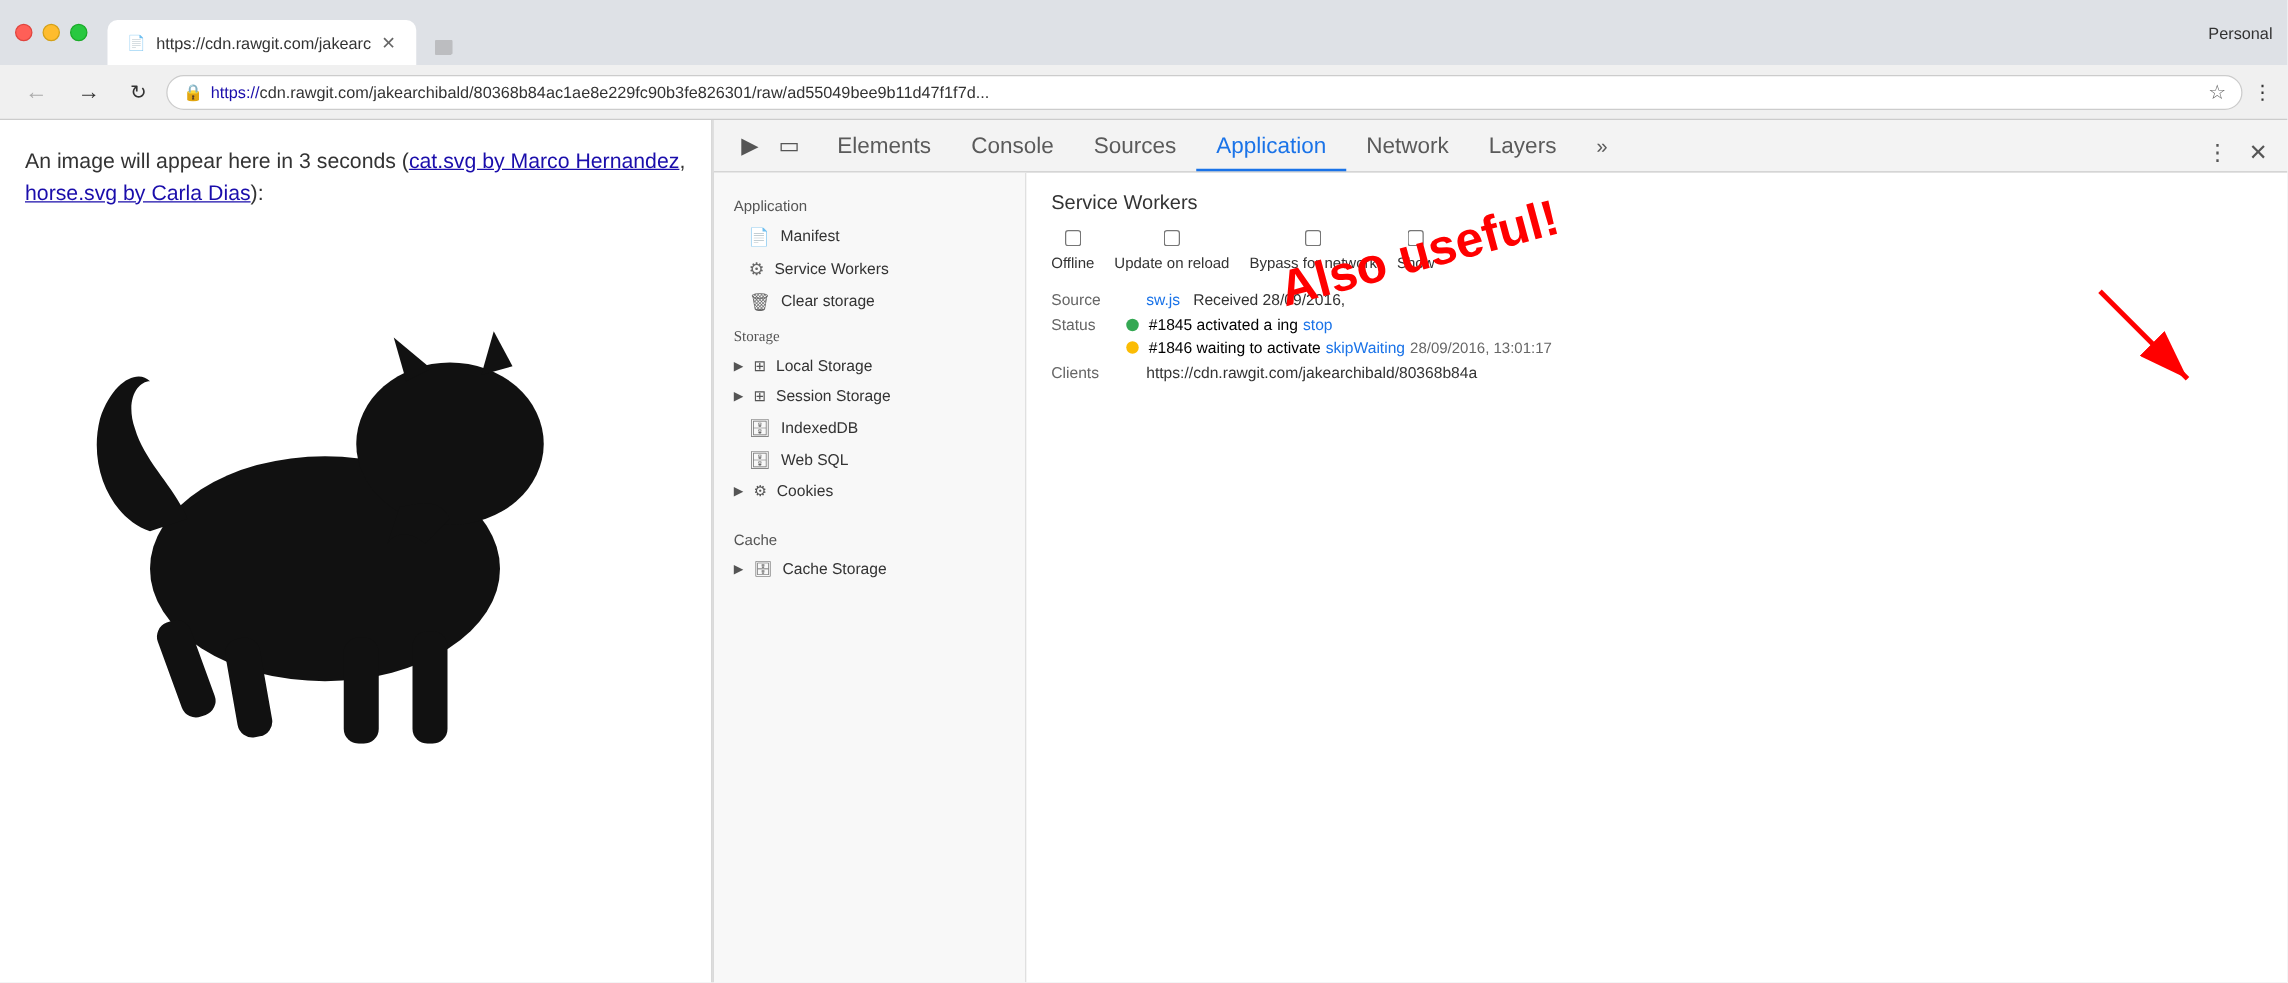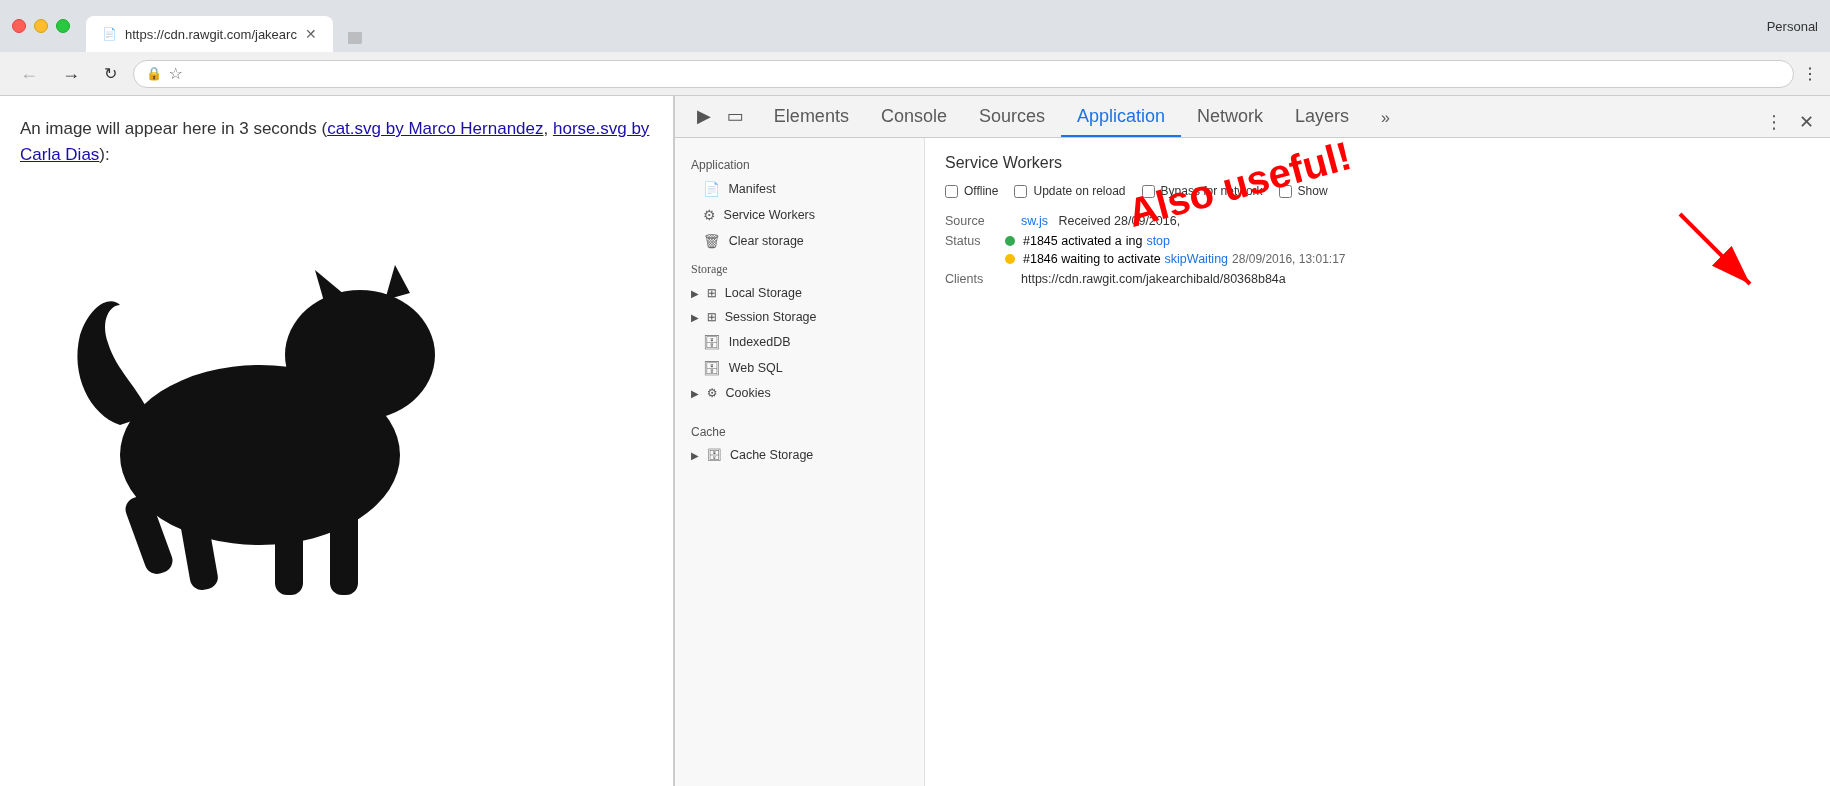--- a/index.html
+++ b/index.html
@@ -31,21 +31,21 @@
     .address-bar { flex: 1; height: 28px; background: white; border-radius: 14px; border: 1px solid #ccc; display: flex; align-items: center; padding: 0 12px; gap: 6px; font-size: 13px; }
     .secure-icon { color: #2a7a2a; font-size: 13px; }
     .address-text { color: #1a0dab; font-size: 13px; flex: 1; white-space: nowrap; overflow: hidden; text-overflow: ellipsis; }
     .star-btn { color: #666; font-size: 16px; cursor: pointer; background: none; border: none; }
     .menu-btn { color: #333; font-size: 16px; cursor: pointer; background: none; border: none; }
 
     
     .main-area { display: flex; flex: 1; }
 
     
-    .page-content { width: 674px; background: white; padding: 20px; overflow: hidden; border-right: 1px solid #ccc; }
+    .page-content { width: 570px; background: white; padding: 20px; overflow: hidden; border-right: 1px solid #ccc; }
     .page-text { font-size: 17px; color: #333; line-height: 1.5; }
     .page-text a { color: #1a0dab; text-decoration: underline; }
 
     
     .devtools { flex: 1; background: #fff; display: flex; flex-direction: column; border-left: 1px solid #ccc; }
 
     
     .devtools-tabs { height: 42px; background: #f3f3f3; display: flex; align-items: flex-end; border-bottom: 1px solid #ccc; padding: 0 8px; }
     .devtools-tab { padding: 8px 16px; font-size: 18px; color: #5a5a5a; cursor: pointer; border-bottom: 2px solid transparent; white-space: nowrap; }
     .devtools-tab.active { color: #1a73e8; border-bottom: 2px solid #1a73e8; font-weight: 500; }
@@ -61,21 +61,21 @@
     .sidebar-section-title { font-size: 12px; color: #555; padding: 8px 16px 4px 16px; font-weight: normal; }
     .sidebar-item { display: flex; align-items: center; gap: 8px; padding: 5px 16px 5px 28px; font-size: 12.5px; color: #333; cursor: pointer; }
     .sidebar-item-icon { font-size: 14px; color: #666; }
     .sidebar-item-expand { display: flex; align-items: center; gap: 8px; padding: 5px 16px 5px 16px; font-size: 12.5px; color: #333; cursor: pointer; }
     .expand-arrow { font-size: 10px; color: #555; }
 
     
     .devtools-panel { flex: 1; overflow: hidden; display: flex; flex-direction: column; padding: 16px 20px; }
     .panel-title { font-size: 16px; color: #333; margin-bottom: 12px; font-weight: 400; }
     .sw-options { display: flex; align-items: center; gap: 16px; margin-bottom: 16px; }
-    .sw-option { display: flex; align-items: center; gap: 6px; font-size: 12px; color: #333; cursor: pointer; }
+    .sw-option { display: flex; align-items: center; gap: 6px; font-size: 12px; color: #333; cursor: pointer; flex-direction: column; }
     .sw-option input[type="checkbox"] { cursor: pointer; }
     .sw-url-row { display: flex; align-items: center; gap: 12px; margin-bottom: 8px; font-size: 12.5px; }
     .sw-url { font-weight: 500; color: #333; }
     .sw-action-link { color: #1a73e8; cursor: pointer; font-size: 12.5px; }
     .sw-detail-row { display: flex; gap: 16px; margin-bottom: 6px; font-size: 12.5px; }
     .sw-label { color: #666; width: 60px; }
     .sw-value { color: #333; }
     .sw-value a { color: #1a73e8; text-decoration: none; }
     .sw-status-row { display: flex; gap: 0; align-items: flex-start; margin-bottom: 6px; font-size: 12.5px; }
     .status-dot-green { width: 10px; height: 10px; border-radius: 50%; background: #34a853; display: inline-block; margin-right: 4px; }
@@ -113,20 +113,23 @@
     </div>
     <span class="profile-label">Personal</span>
   </div>
 
   <div class="nav-bar">
     <button class="nav-btn disabled">←</button>
     <button class="nav-btn">→</button>
     <button class="nav-btn nav-refresh">↻</button>
     <div class="address-bar">
       <span class="secure-icon">🔒</span>
+      <span class="address-text">
+        <span style="color:#1a0dab">https://</span><span style="color:#333">cdn.rawgit.com/jakearchibald/80368b84ac1ae8e229fc90b3fe826301/raw/ad55049bee9b11d47f1f7d...</span>
+      </span>
       <button class="star-btn">☆</button>
     </div>
     <button class="menu-btn">⋮</button>
   </div>
 
   <div class="main-area">
 
     <div class="page-content">
       <div class="page-text">
         <span>An image will appear here in 3 seconds (</span><a href="#">cat.svg by Marco Hernandez</a><span>, </span><a href="#">horse.svg by Carla Dias</a><span>):</span>

